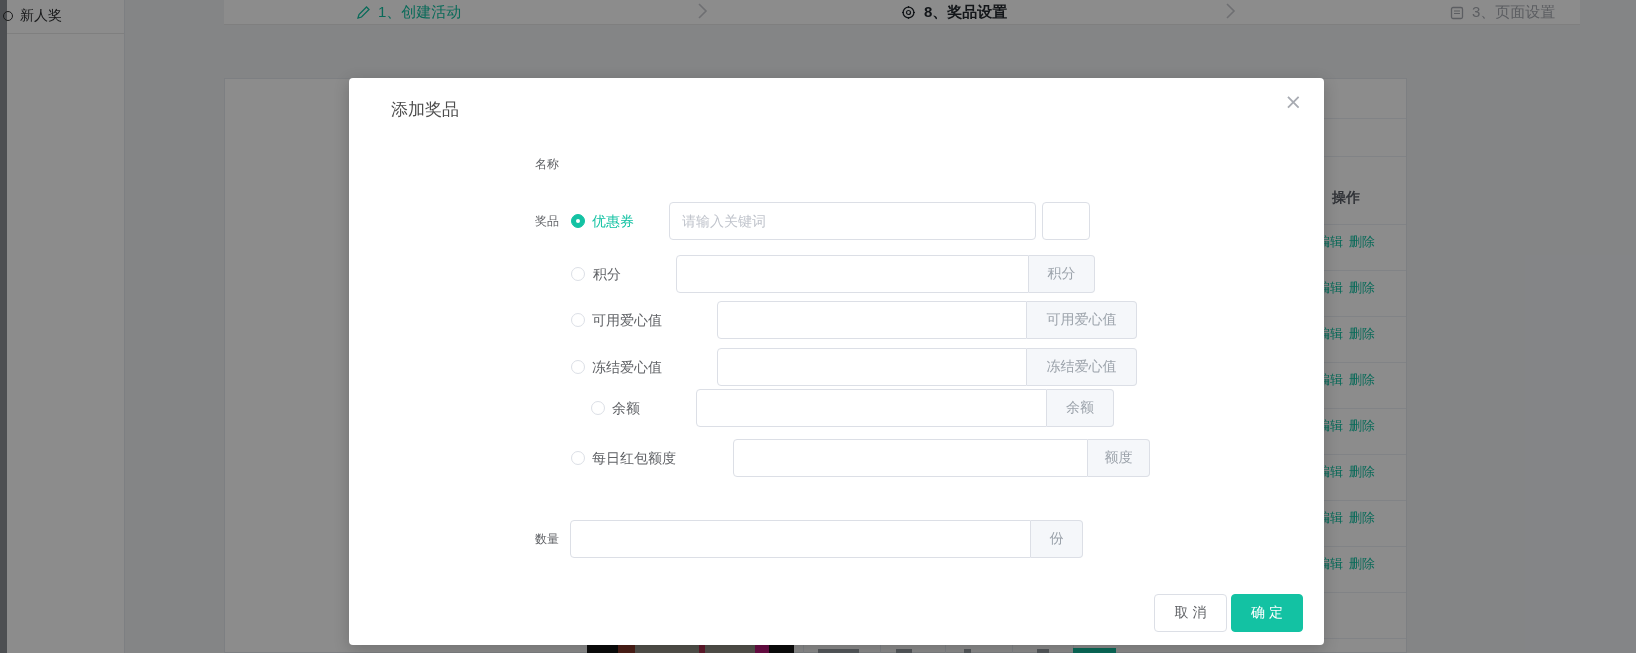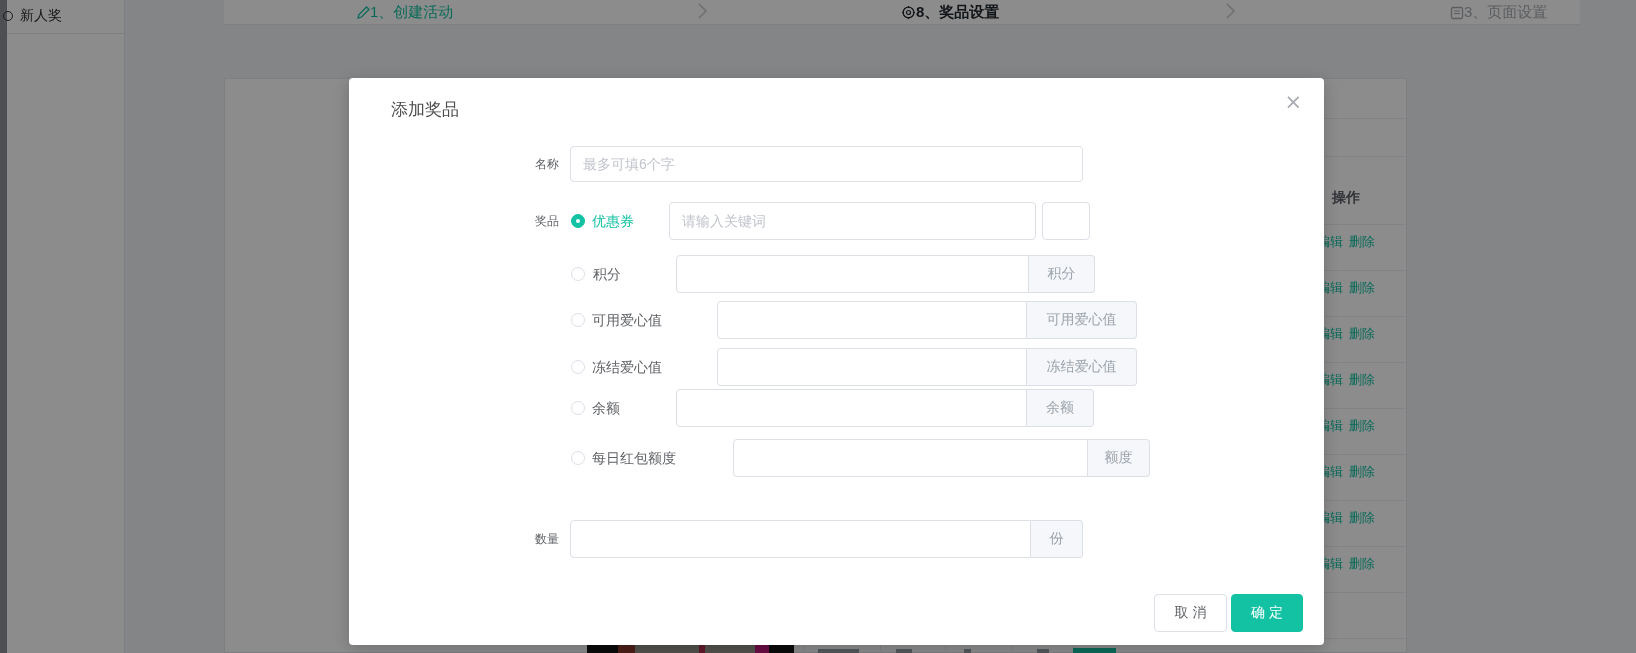--- a/index.html
+++ b/index.html
@@ -12,21 +12,21 @@
   .left-strip { position:absolute; left:0; top:0; width:7px; height:653px; background:#8d9095; }
 
   
   .sidebar { position:absolute; left:7px; top:0; width:118px; height:653px; background:#fff; border-right:1px solid #e4e7ed; }
   .sidebar-item { position:absolute; left:0; top:3px; height:26px; display:flex; align-items:center; gap:7px; padding-left:0; color:#303133; font-size:14px; }
   .circle-icon { width:10px; height:10px; border:1.6px solid #303133; border-radius:50%; margin-left:-4px; }
   .sidebar-divider { position:absolute; left:0; top:33px; width:100%; height:1px; background:#e8e8e8; }
 
   
   .stepper-bar { position:absolute; left:224px; top:0; width:1356px; height:25px; background:#fff; border-bottom:1px solid #e8e8e8; }
-  .step { position:absolute; top:0; height:25px; display:flex; align-items:center; gap:0; font-size:15px; }
+  .step { position:absolute; top:0; height:25px; display:flex; align-items:center; gap:8px; font-size:15px; }
   .step svg { display:block; }
   .step-done    { left:132px; color:#13c2a3; }
   .step-active  { left:677px; color:#24292f; font-weight:700; }
   .step-pending { left:1226px; color:#a8abb2;align-items:center; }
   .step-chevron { position:absolute; top:2px; color:#c8cacf; }
   .chev-1 { left:472px; } .chev-2 { left:1000px; }
 
   
   .content-card { position:absolute; left:224px; top:78px; width:1183px; height:575px; background:#fff; border:1px solid #e4e7ed; }
   .bg-hline { position:absolute; right:0; height:1px; background:#ebeef5; width:848px; }
@@ -65,21 +65,21 @@
 
   .radio { position:absolute; left:222px; width:14px; height:14px; border-radius:50%; }
   .radio.off { background:#fff; border:1px solid #dcdfe6; }
   .radio.on  { background:#13c2a3; border:1px solid #13c2a3; }
   .radio.on::after { content:""; position:absolute; left:4px; top:4px; width:4px; height:4px; border-radius:50%; background:#fff; }
   .radio-label { position:absolute; left:243px; font-size:14px; color:#606266; white-space:nowrap; }
   .radio-label.accent { color:#13c2a3; }
 
   .prize-row { position:absolute; left:0; width:100%; height:38px; }
   .pr-0 { top:124px; } .pr-1 { top:177px; } .pr-2 { top:223px; }
-  .pr-3 { top:270px; } .pr-4 { top:311px; } .pr-5 { top:361px; }
+  .pr-3 { top:270px; } .pr-4 { top:311px;margin-left:20px; } .pr-5 { top:361px; }
   .prize-row .radio { top:12px; }
   .prize-row .radio-label { top:11px; }
   .pr-1 .radio-label { left:244px; }
 
   .grp-coupon { left:320px; width:367px; }
   .coupon-extra-box { position:absolute; left:693px; top:0; width:48px; height:38px; border:1px solid #dcdfe6; border-radius:4px; background:#fff; }
   .grp-jf   { left:327px; width:419px; } .grp-jf .input-suffix { width:66px; }
   .grp-kyax { left:368px; width:420px; } .grp-kyax .input-suffix { width:110px; }
   .grp-djax { left:368px; width:420px; } .grp-djax .input-suffix { width:110px; }
   .grp-ye   { left:327px; width:418px; } .grp-ye .input-suffix { width:67px; }
@@ -187,23 +187,20 @@
   </div>
 
   <div class="overlay"></div>
 
   <div class="modal">
     <div class="modal-title">添加奖品</div>
     <div class="modal-close">×</div>
 
     <div class="row-name">
       <div class="form-label">名称</div>
-      <div class="name-input-wrap">
-        <input class="txt-input" placeholder="最多可填6个字" style="">
-      </div>
     </div>
 
     <div class="form-label prize-label">奖品</div>
 
     <div class="prize-row pr-0">
       <span class="radio on"></span>
       <span class="radio-label accent">优惠券</span>
       <div class="input-group grp-coupon">
         <input class="txt-input" style="border-radius: 4px;" placeholder="请输入关键词">
       </div>

